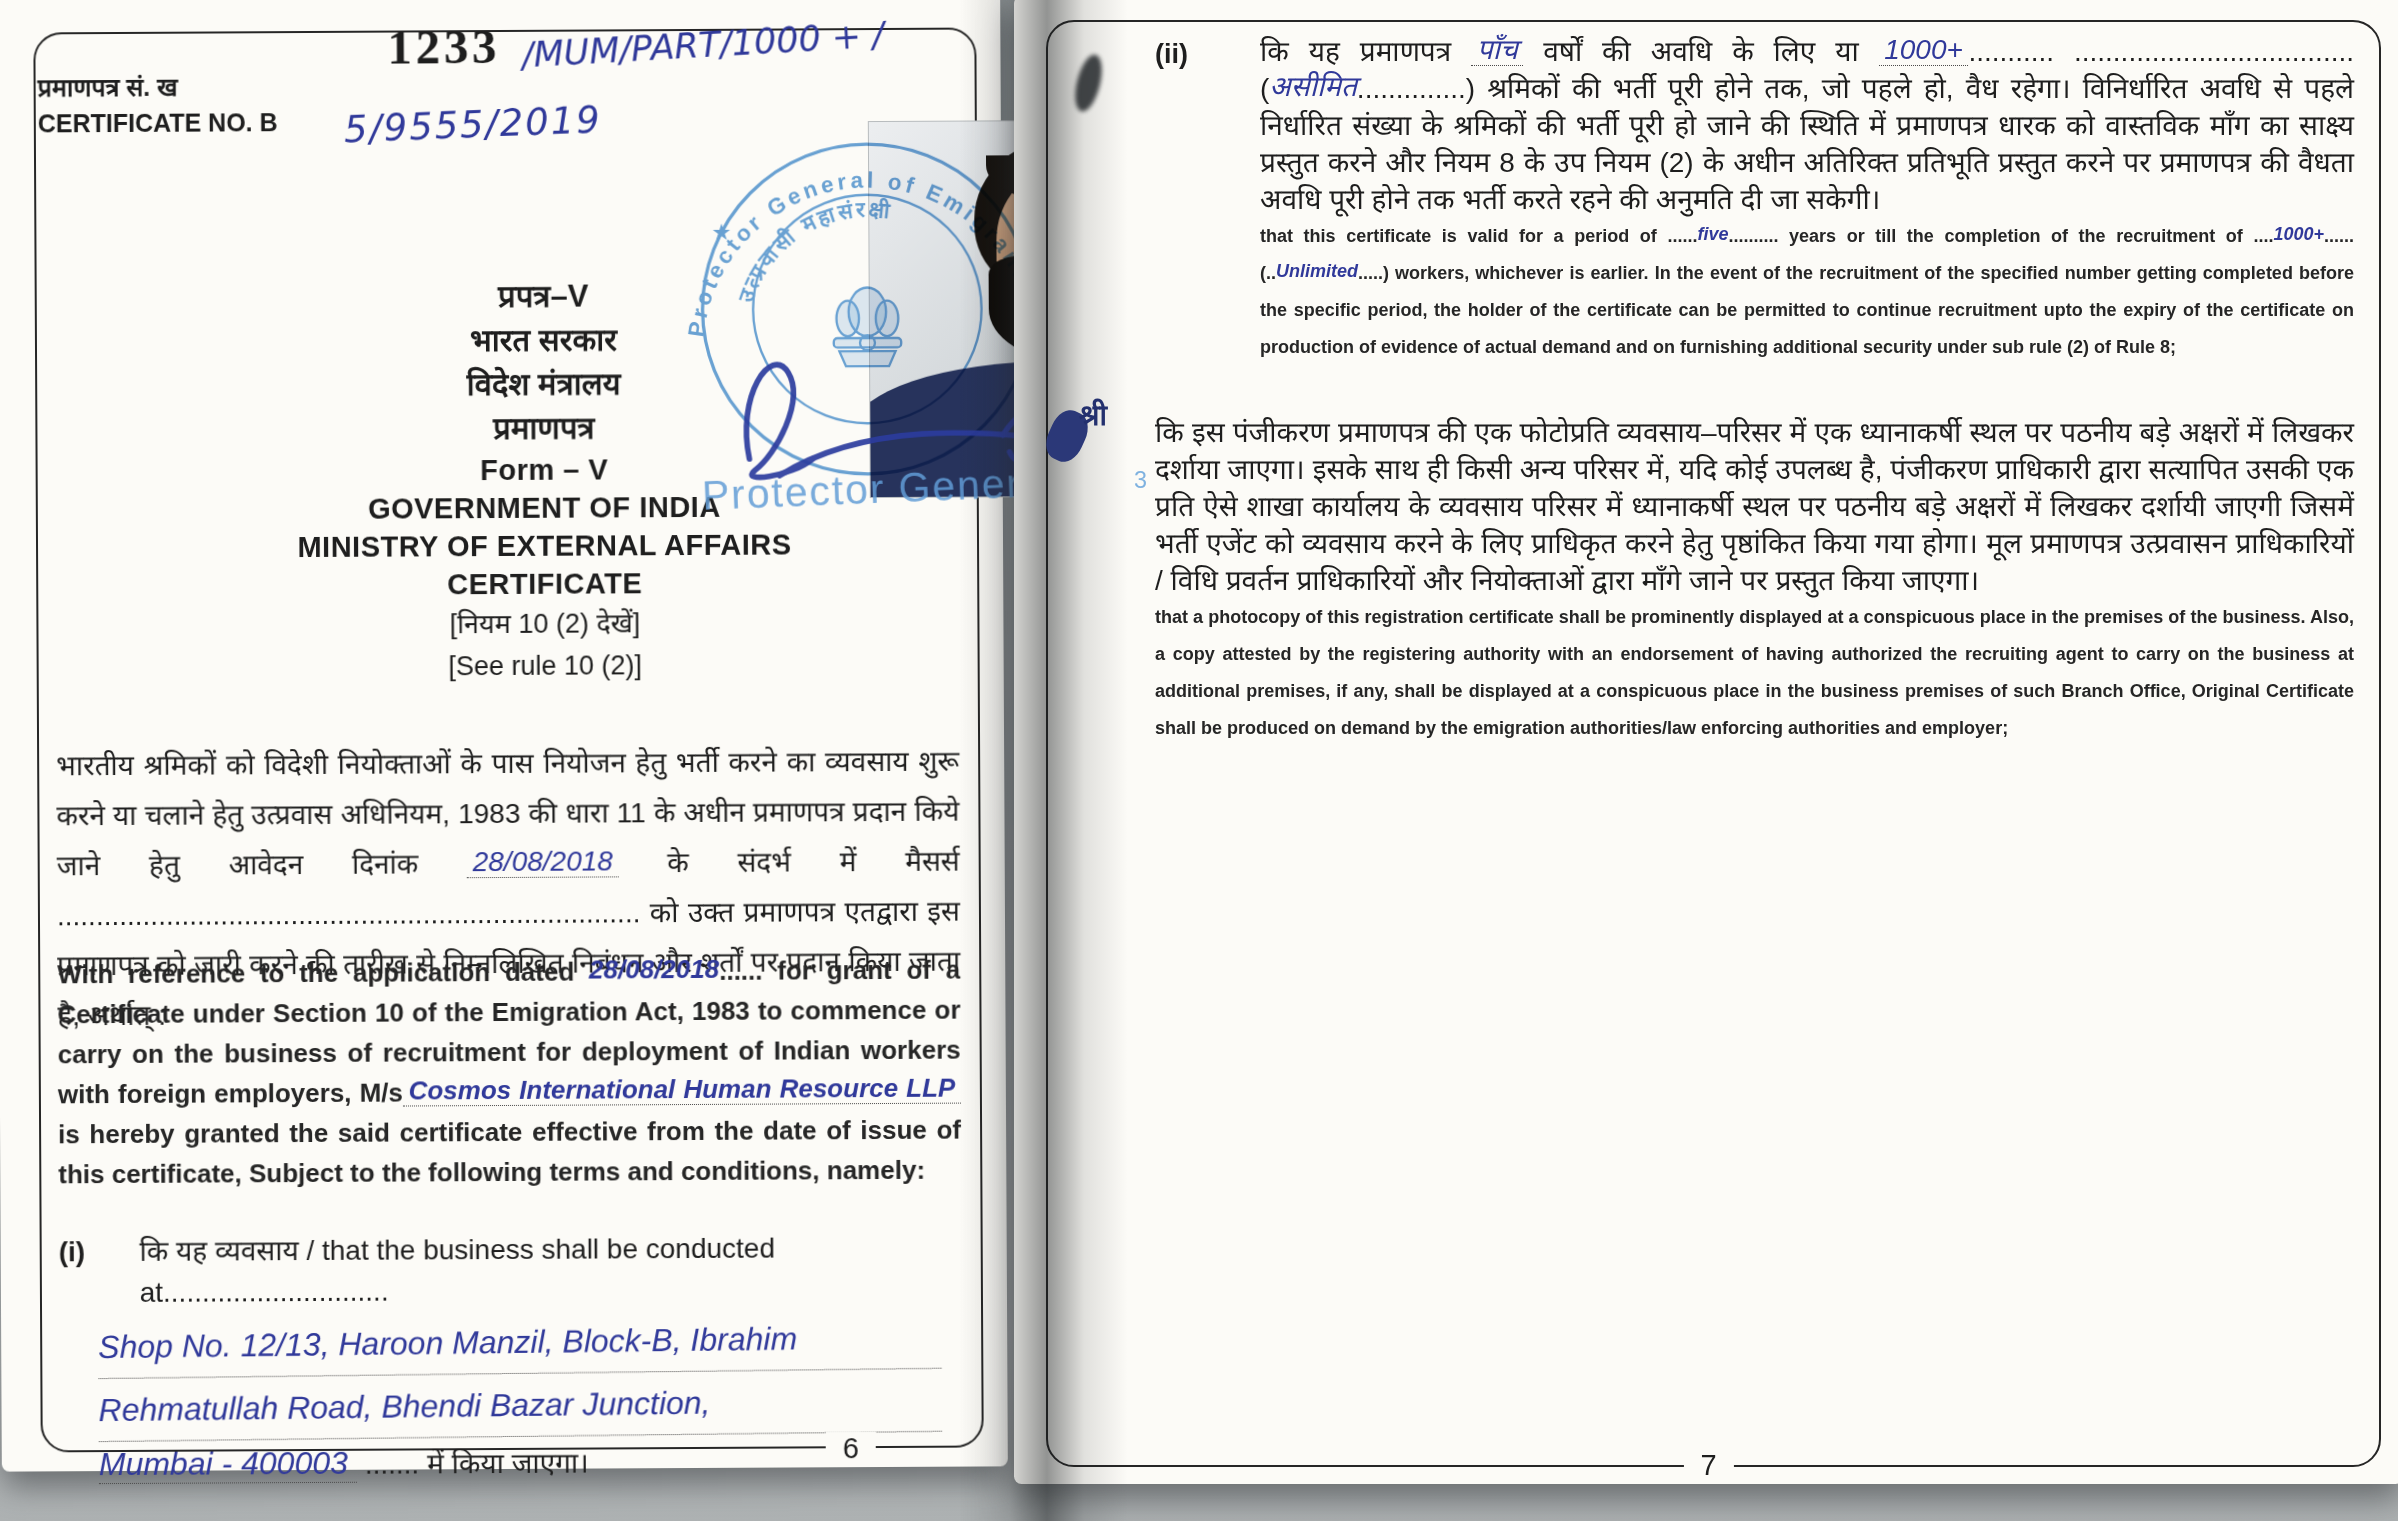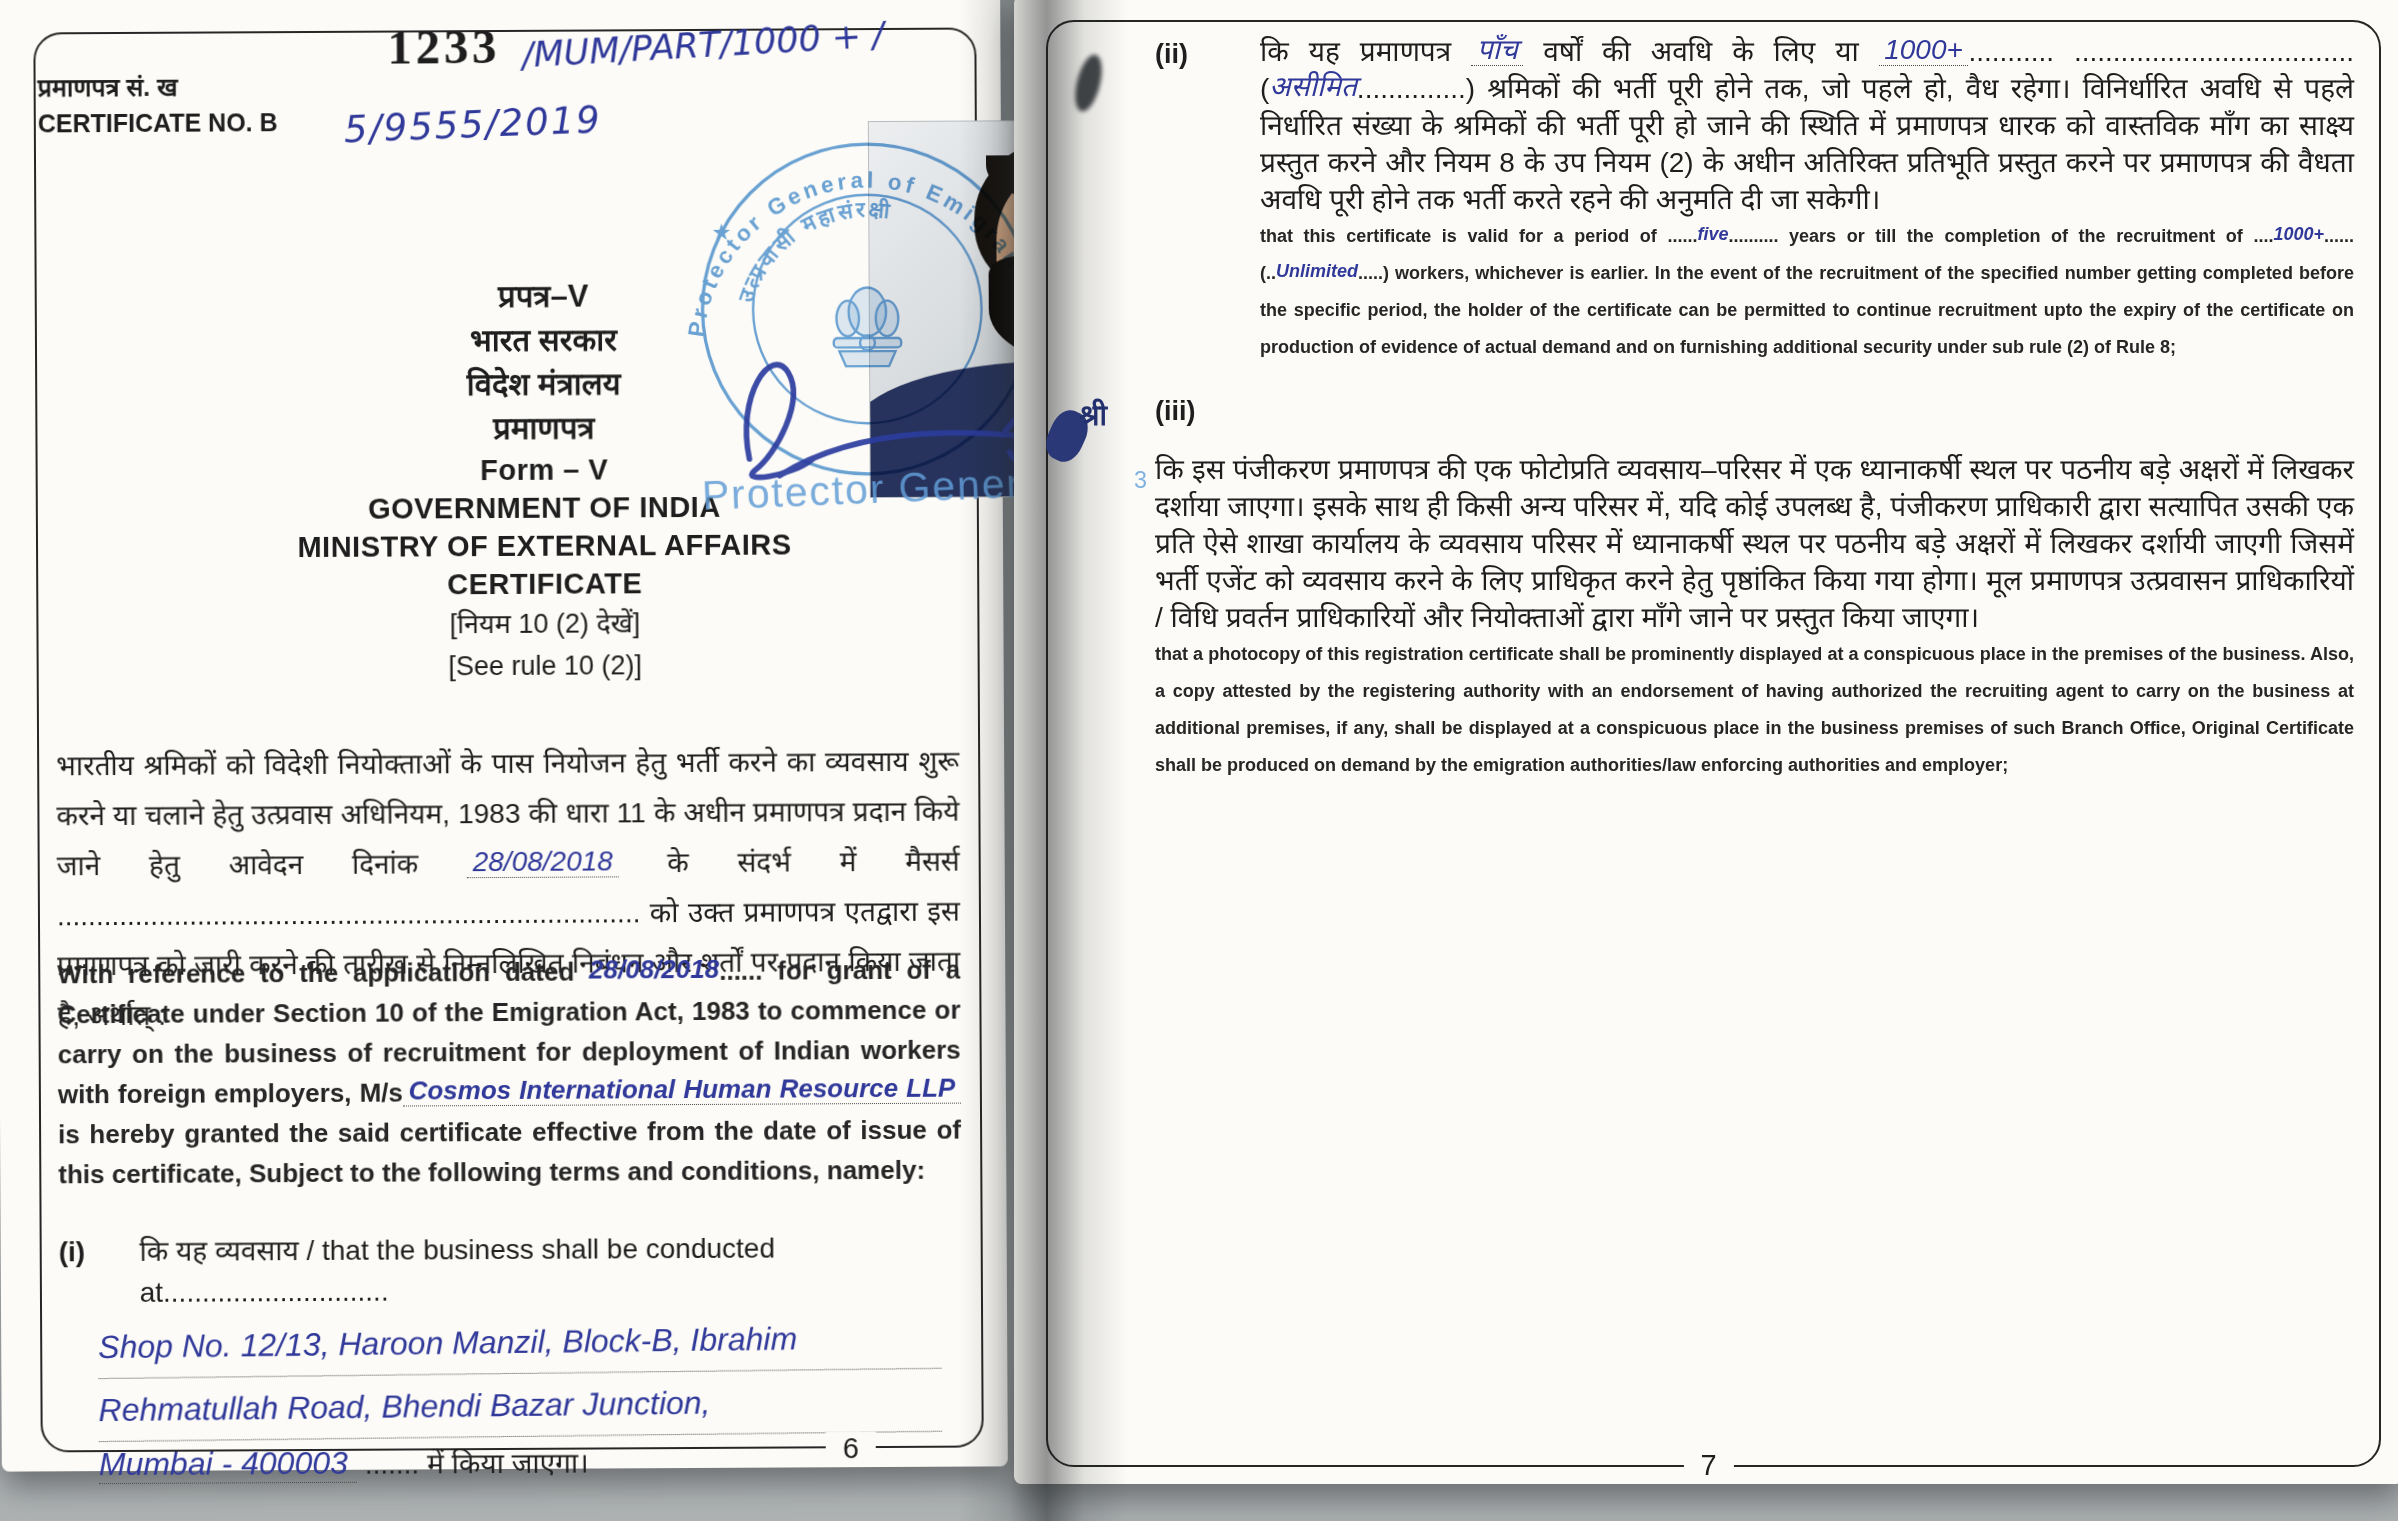--- a/index.html
+++ b/index.html
@@ -184,21 +184,20 @@
         <div class="cnum">(ii)</div>
         <div class="ctext">
           <div class="hi"><span>कि यह प्रमाणपत्र </span><span class="hw u">पाँच</span><span> वर्षों की अवधि के लिए या </span><span class="hw u">1000+</span><span>........... .................................... (</span><span class="hw">असीमित</span><span>..............) श्रमिकों की भर्ती पूरी होने तक, जो पहले हो, वैध रहेगा। विनिर्धारित अवधि से पहले निर्धारित संख्या के श्रमिकों की भर्ती पूरी हो जाने की स्थिति में प्रमाणपत्र धारक को वास्तविक माँग का साक्ष्य प्रस्तुत करने और नियम 8 के उप नियम (2) के अधीन अतिरिक्त प्रतिभूति प्रस्तुत करने पर प्रमाणपत्र की वैधता अवधि पूरी होने तक भर्ती करते रहने की अनुमति दी जा सकेगी।</span>
           </div>
           <div class="en"><span>that this certificate is valid for a period of ......</span><span class="hw">five</span><span>.......... years or till the completion of the recruitment of ....</span><span class="hw">1000+</span><span>...... (..</span><span class="hw">Unlimited</span><span>.....) workers, whichever is earlier. In the event of the recruitment of the specified number getting completed before the specific period, the holder of the certificate can be permitted to continue recruitment upto the expiry of the certificate on production of evidence of actual demand and on furnishing additional security under sub rule (2) of Rule 8;</span>
           </div>
         </div>
       </div>
 
       <div class="clause">
-        <div class="cnum">(iii)</div>
         <div class="ctext">
         </div>
       </div>
 
       <div class="clause">
         <div class="ctext">
           <div class="hi">कि इस पंजीकरण प्रमाणपत्र की एक फोटोप्रति व्यवसाय–परिसर में एक ध्यानाकर्षी स्थल पर पठनीय बड़े अक्षरों में लिखकर दर्शाया जाएगा। इसके साथ ही किसी अन्य परिसर में, यदि कोई उपलब्ध है, पंजीकरण प्राधिकारी द्वारा सत्यापित उसकी एक प्रति ऐसे शाखा कार्यालय के व्यवसाय परिसर में ध्यानाकर्षी स्थल पर पठनीय बड़े अक्षरों में लिखकर दर्शायी जाएगी जिसमें भर्ती एजेंट को व्यवसाय करने के लिए प्राधिकृत करने हेतु पृष्ठांकित किया गया होगा। मूल प्रमाणपत्र उत्प्रवासन प्राधिकारियों / विधि प्रवर्तन प्राधिकारियों और नियोक्ताओं द्वारा माँगे जाने पर प्रस्तुत किया जाएगा।</div>
           <div class="en">that a photocopy of this registration certificate shall be prominently displayed at a conspicuous place in the premises of the business. Also, a copy attested by the  registering authority with an endorsement of having authorized the recruiting agent to carry on the business at additional premises, if any, shall be displayed at a conspicuous place in the business premises of such Branch Office, Original Certificate shall be produced on demand by the emigration authorities/law enforcing authorities and employer;</div>
         </div>
       </div>

